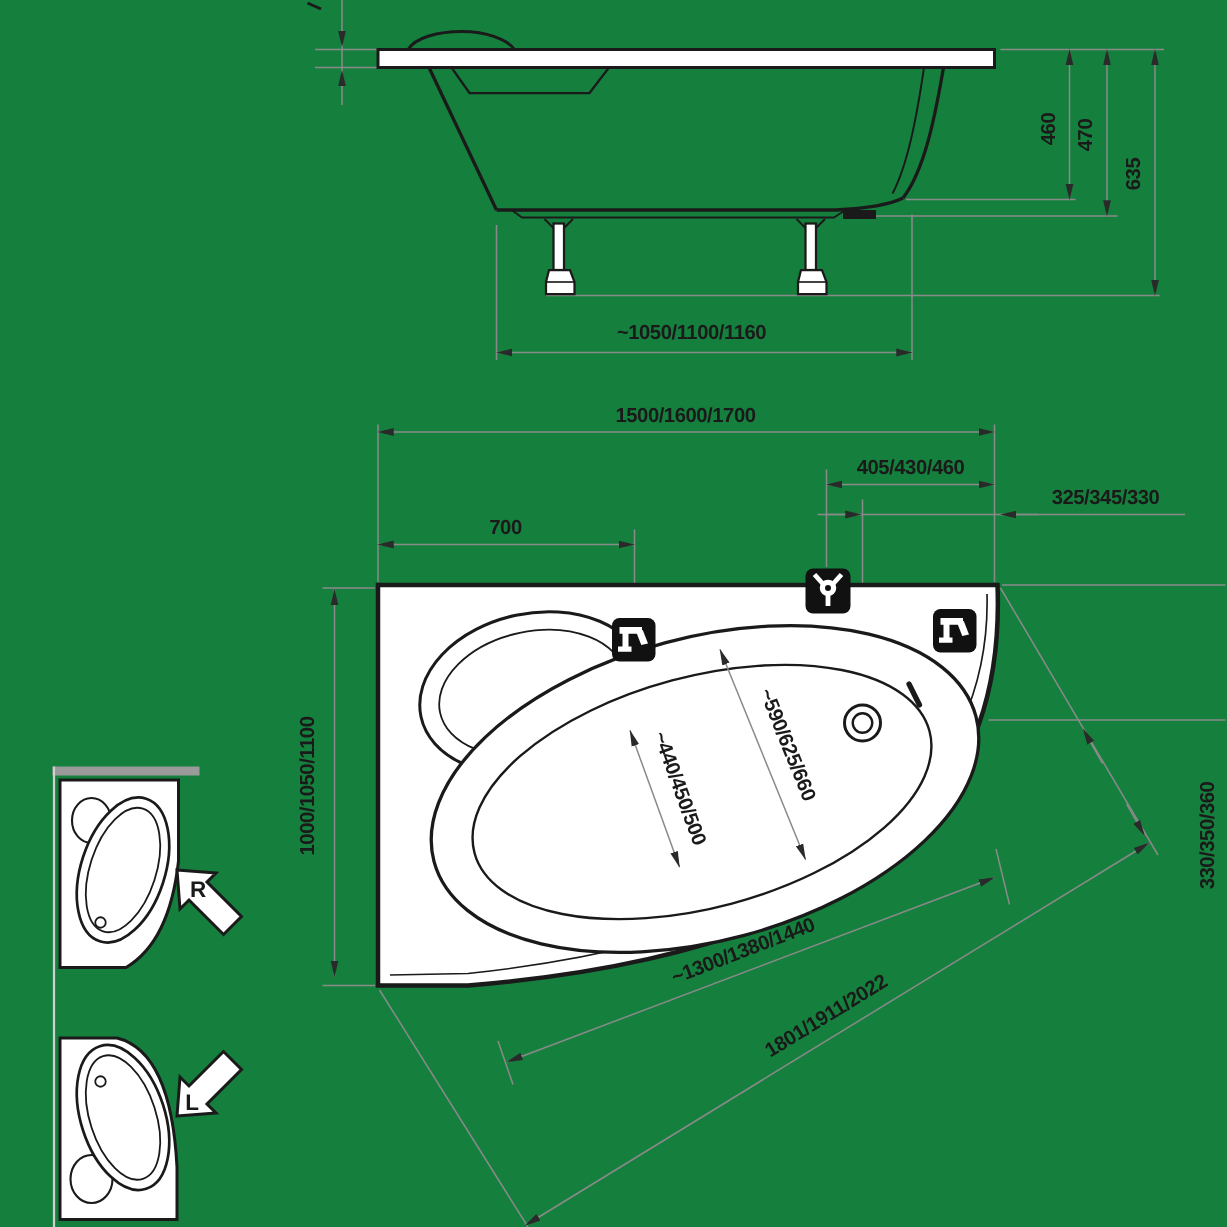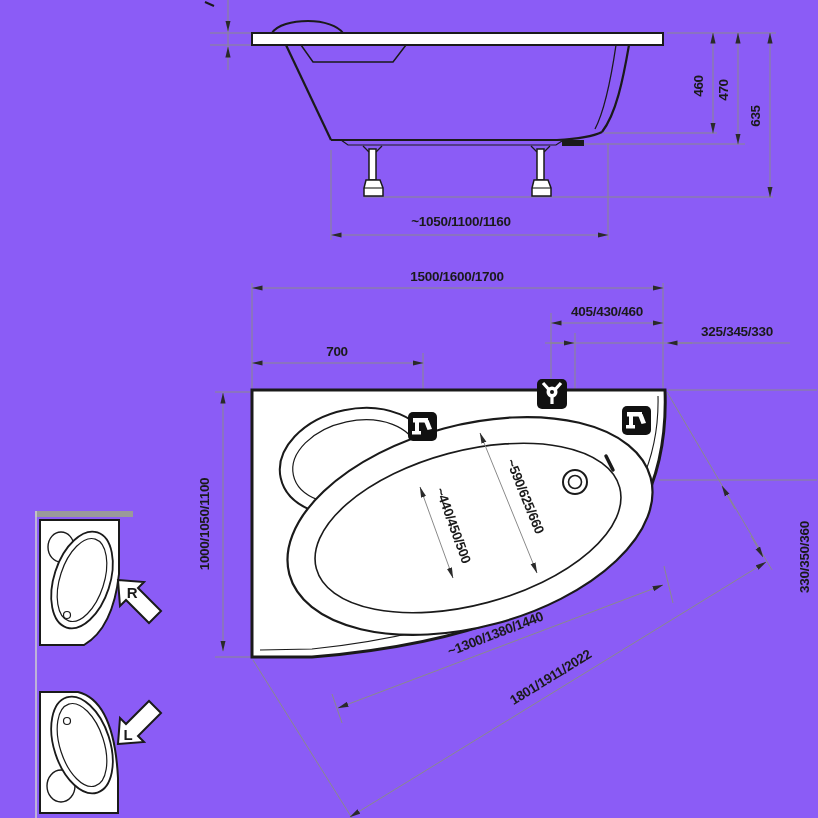--- a/index.html
+++ b/index.html
@@ -1,16 +1,16 @@
 <!DOCTYPE html>
 <html><head>
 <meta charset="utf-8">
 <style>
   html,body{margin:0;padding:0;background:#ffffff;}
-  .stage{position:relative;width:818px;height:818px;background:#8b5cf6;overflow:hidden;
+  .stage{position:relative;width:818px;height:818px;background:#15803d;overflow:hidden;
          font-family:"Liberation Sans", sans-serif;}
   svg text{font-family:"Liberation Sans", sans-serif;font-weight:bold;fill:#1a1a1a;letter-spacing:-0.3px;}
   .dimtxt{font-size:13.5px;}
   .rltxt{font-size:15px;}
   .blk{stroke:#1a1a1a;fill:none;}
   .blkf{stroke:#1a1a1a;fill:#ffffff;}
   .dim{stroke:#8a8a8a;stroke-width:1;fill:none;}
 </style>
 </head>
 <body>

